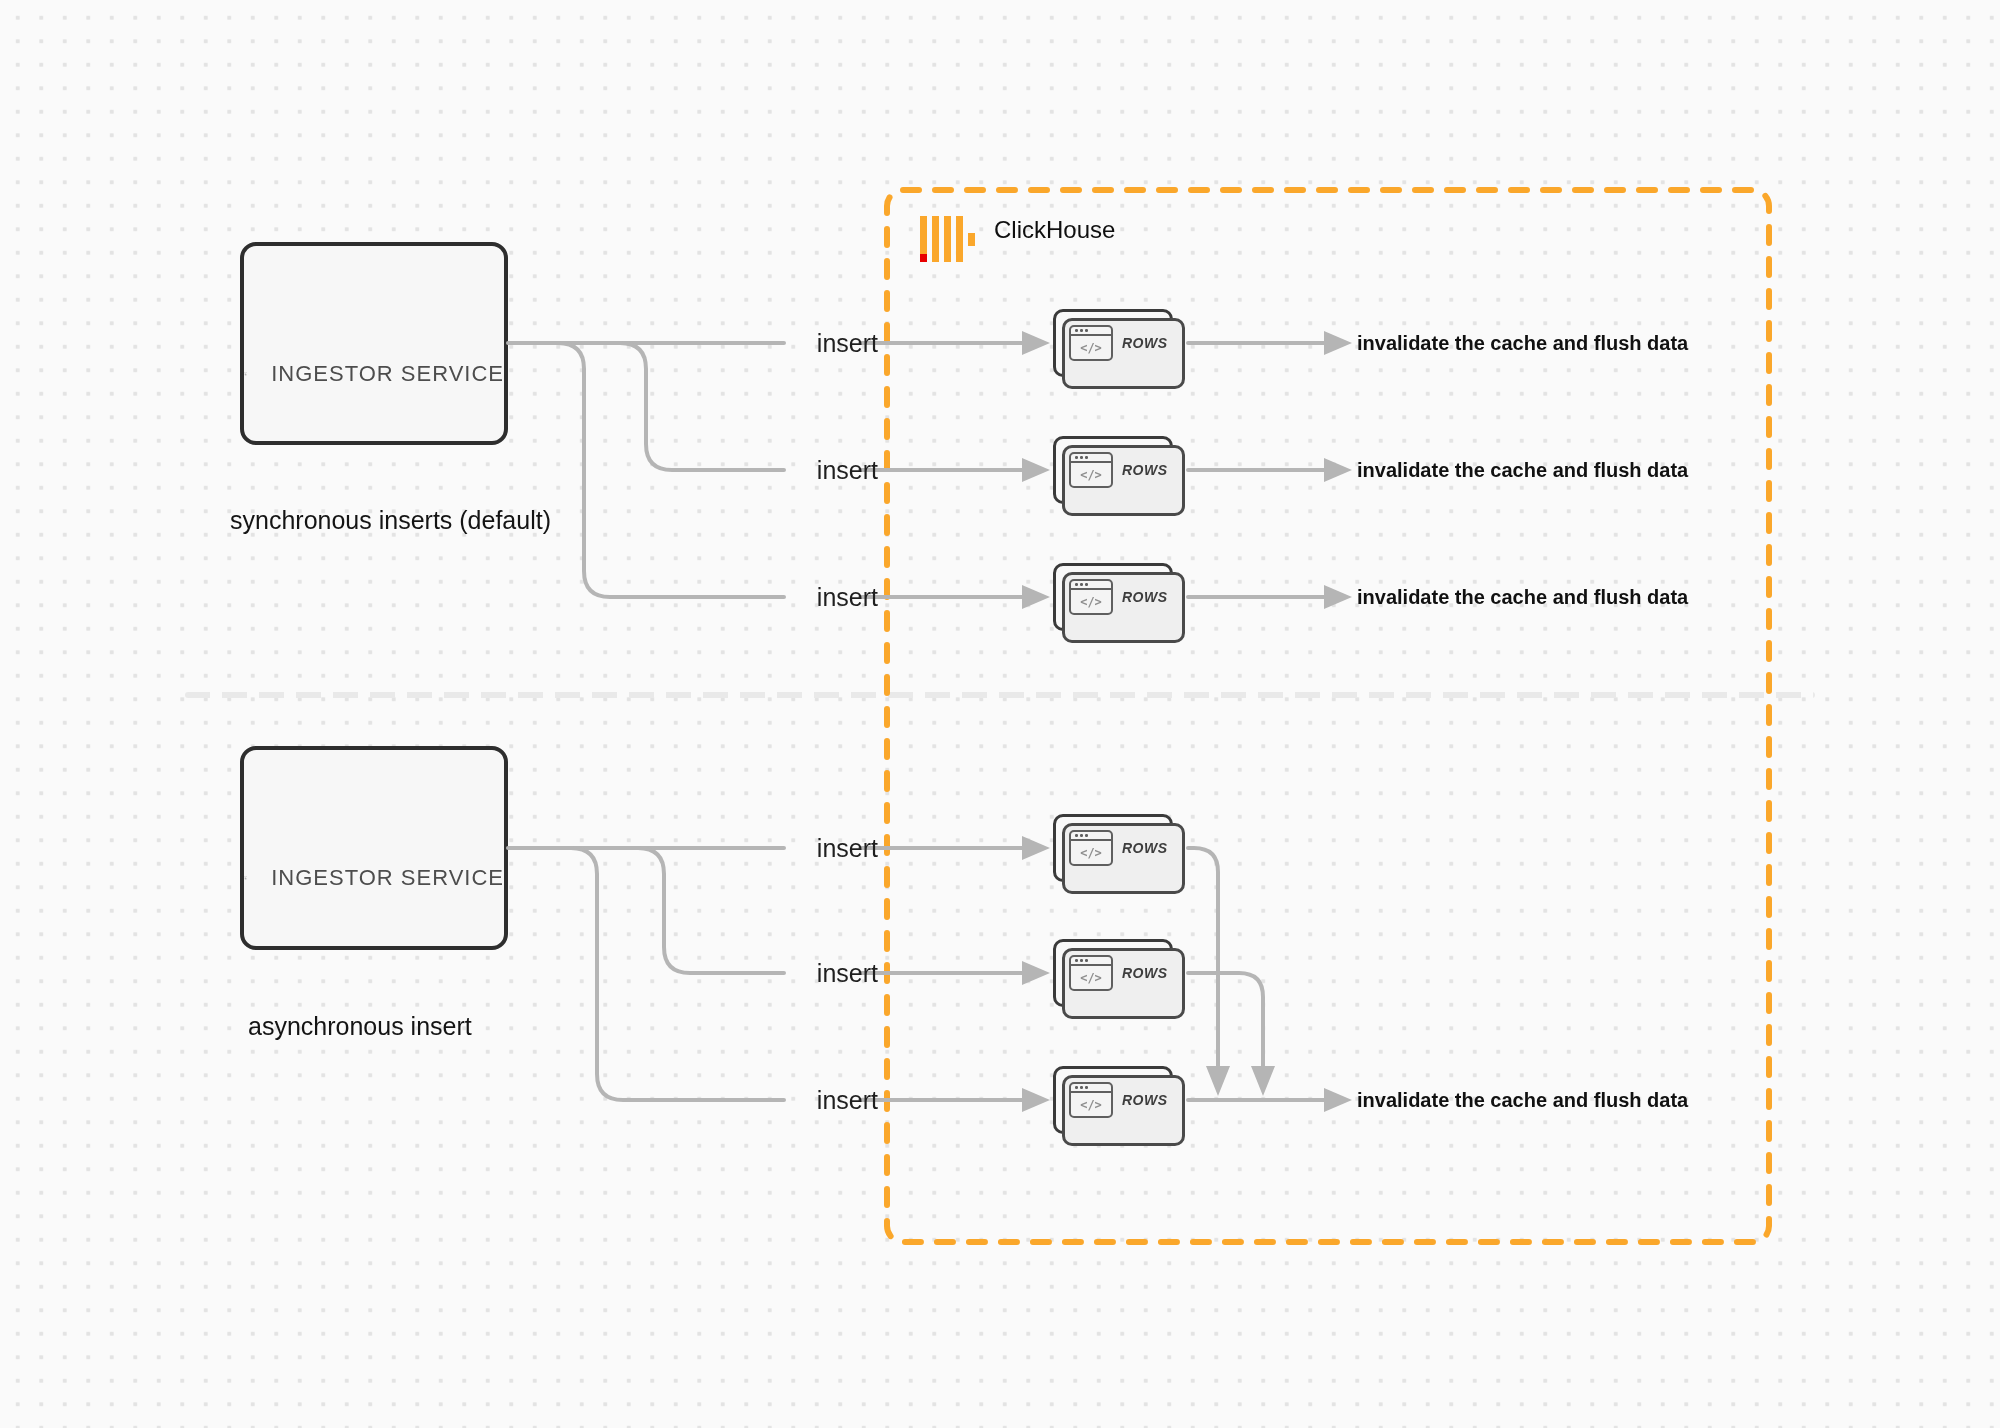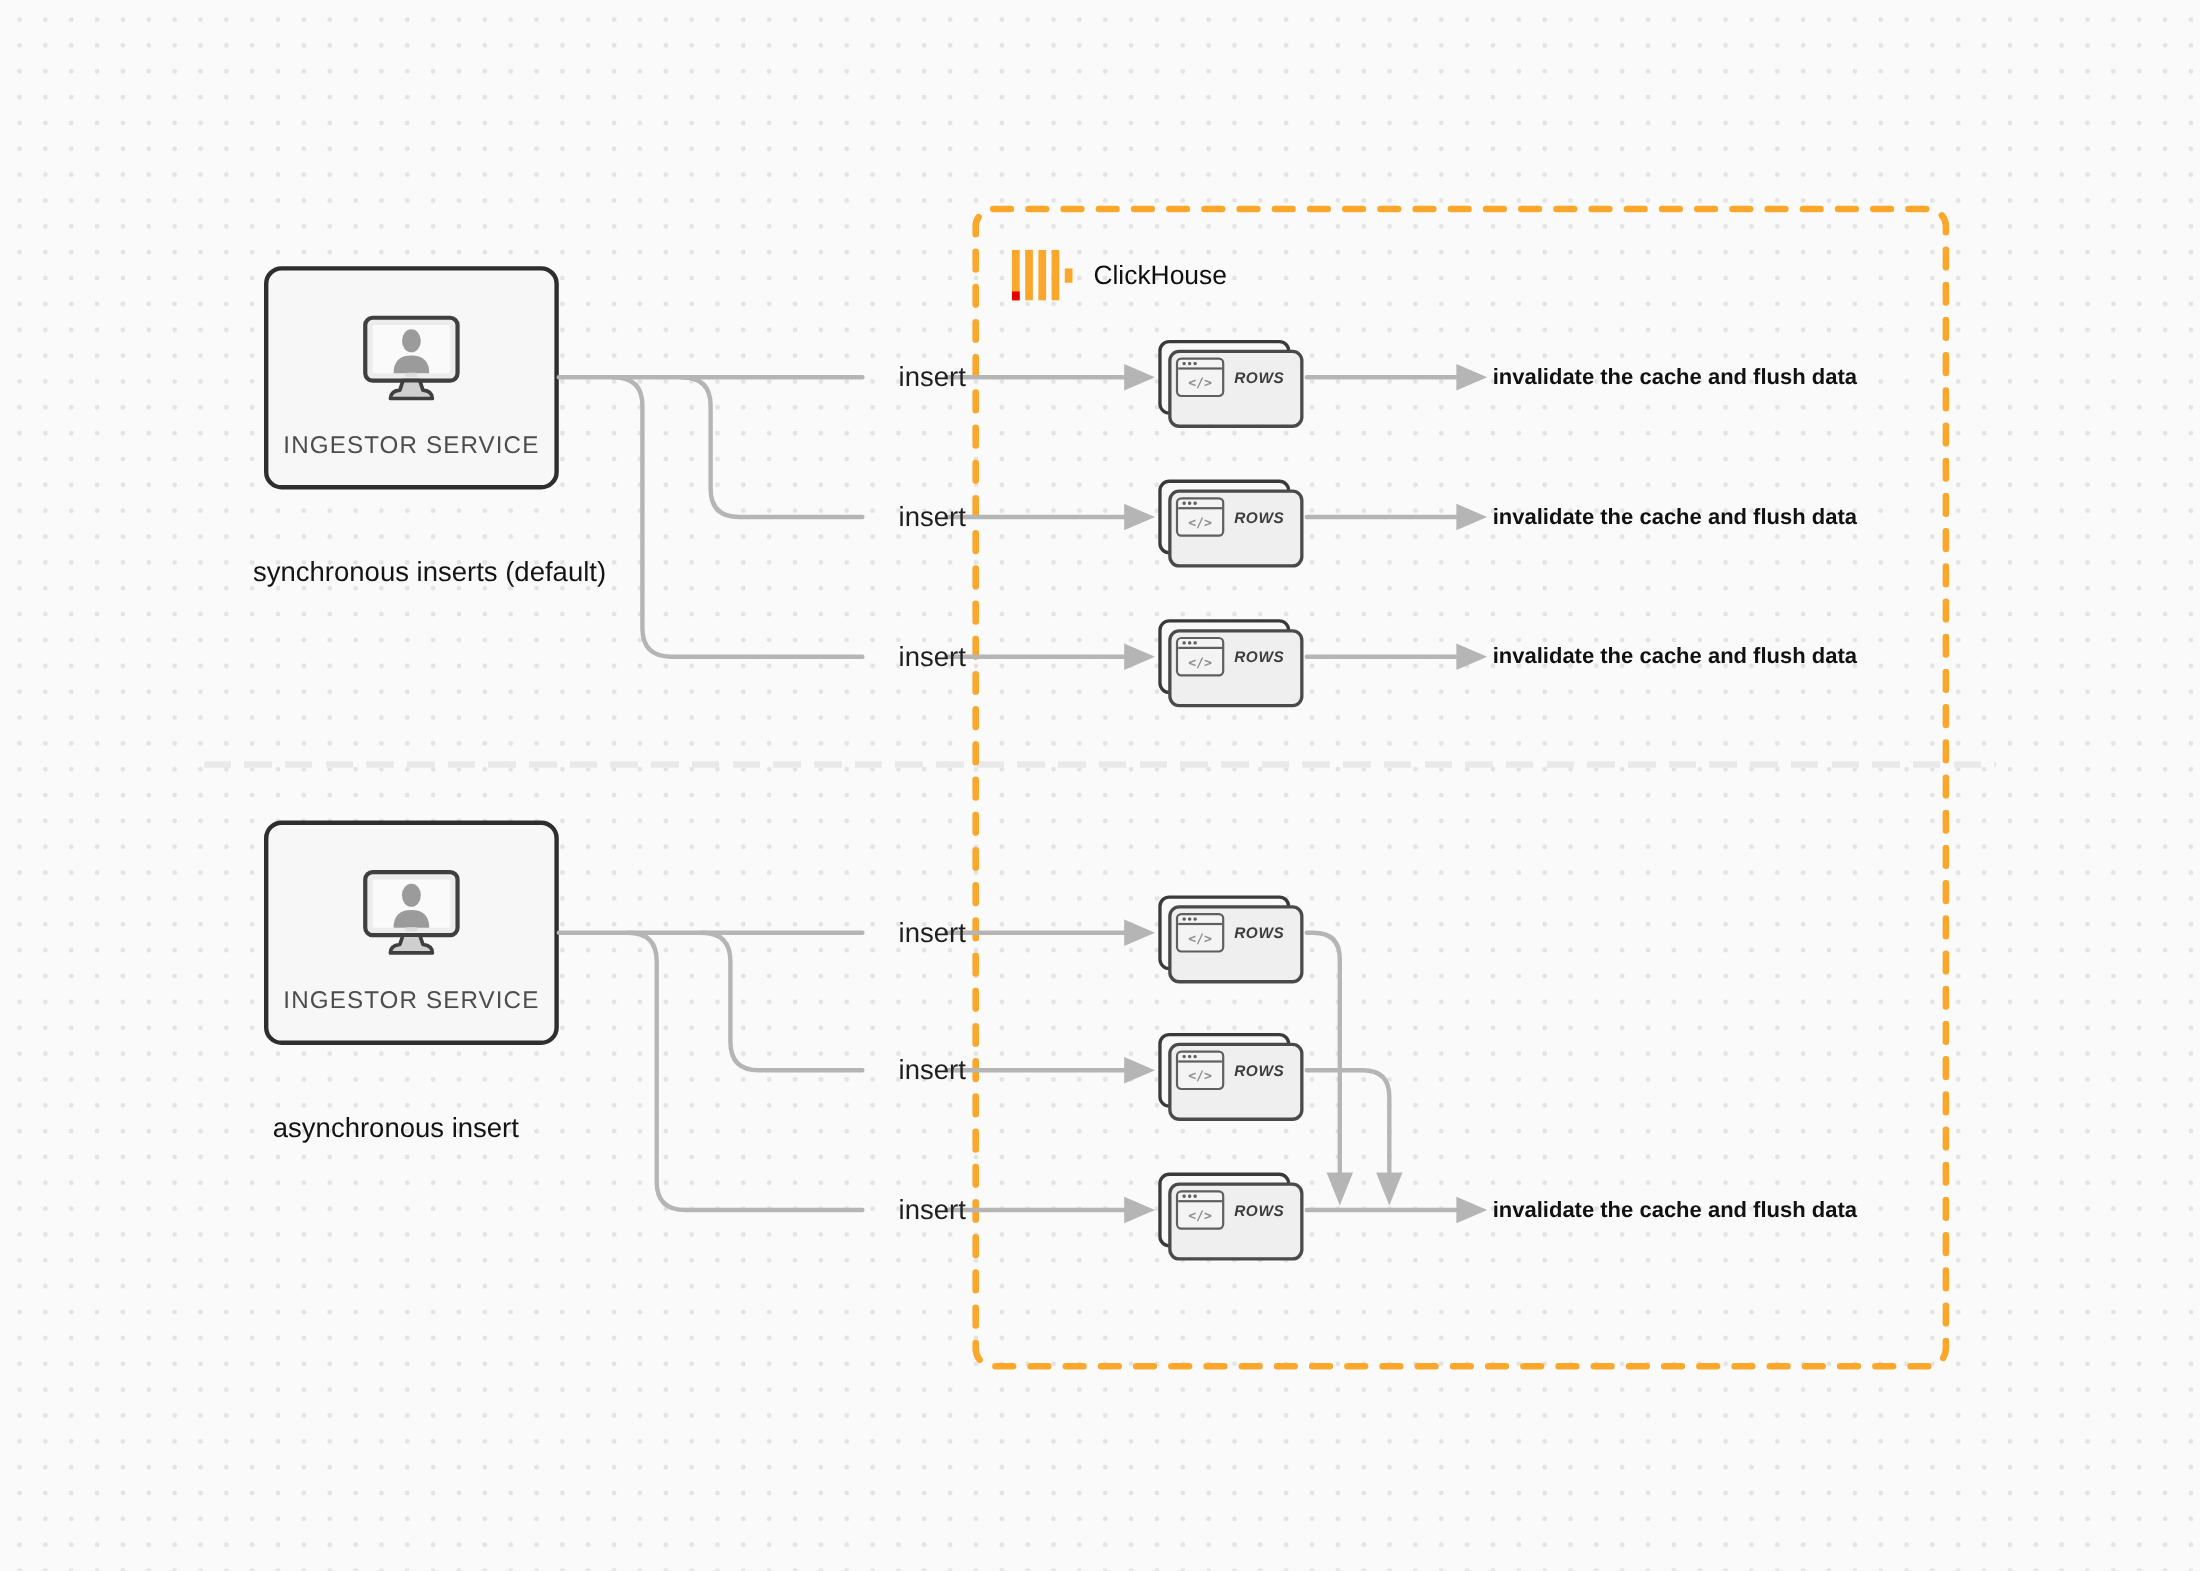--- a/index.html
+++ b/index.html
@@ -16,22 +16,22 @@
     overflow:hidden;
   }
 
   
   .source-box {
     position:absolute;
     width:268px; height:203px;
     background:#f7f7f7;
     border:4px solid #2e2e2e;
     border-radius:16px;
-    display:flex; flex-direction:column; align-items:center;
-    padding-top:40px; gap:24px;
+    display:flex; flex-direction:row; align-items:center;
+    padding-top:60px; gap:24px;
   }
   .source-label {
     font-size:22px; color:#4d4d4d; letter-spacing:1px;
     font-weight:400; white-space:nowrap;
   }
 
   
   .section-label {
     position:absolute; font-size:25px; font-weight:400; color:#141414; white-space:nowrap;
   }
@@ -41,21 +41,21 @@
     position:absolute; left:185px; top:692px; width:1630px; height:6px;
     background:repeating-linear-gradient(to right, #e9e9e9 0 25px, transparent 25px 37px);
     border-radius:3px;
   }
 
   
   svg.connectors { position:absolute; left:0; top:0; z-index:2; pointer-events:none; }
   svg.chbox { position:absolute; z-index:1; pointer-events:none; }
 
   
-  .brand { position:absolute; left:920px; top:227px; z-index:3; display:flex; align-items:center; gap:18px; }
+  .brand { position:absolute; left:920px; top:216px; z-index:3; display:flex; align-items:flex-start; gap:18px; }
   .brand-name { font-size:24px; font-weight:500; color:#0f0f0f; white-space:nowrap; }
 
   
   .rows-card {
     position:absolute; width:120px; height:68px; z-index:3;
     background:#f9f9f9; border:3px solid #3a3a3a; border-radius:10px;
     display:flex; align-items:center; gap:9px; padding-left:13px;
   }
   .rows-card::before {
     content:""; position:absolute; z-index:-1;

